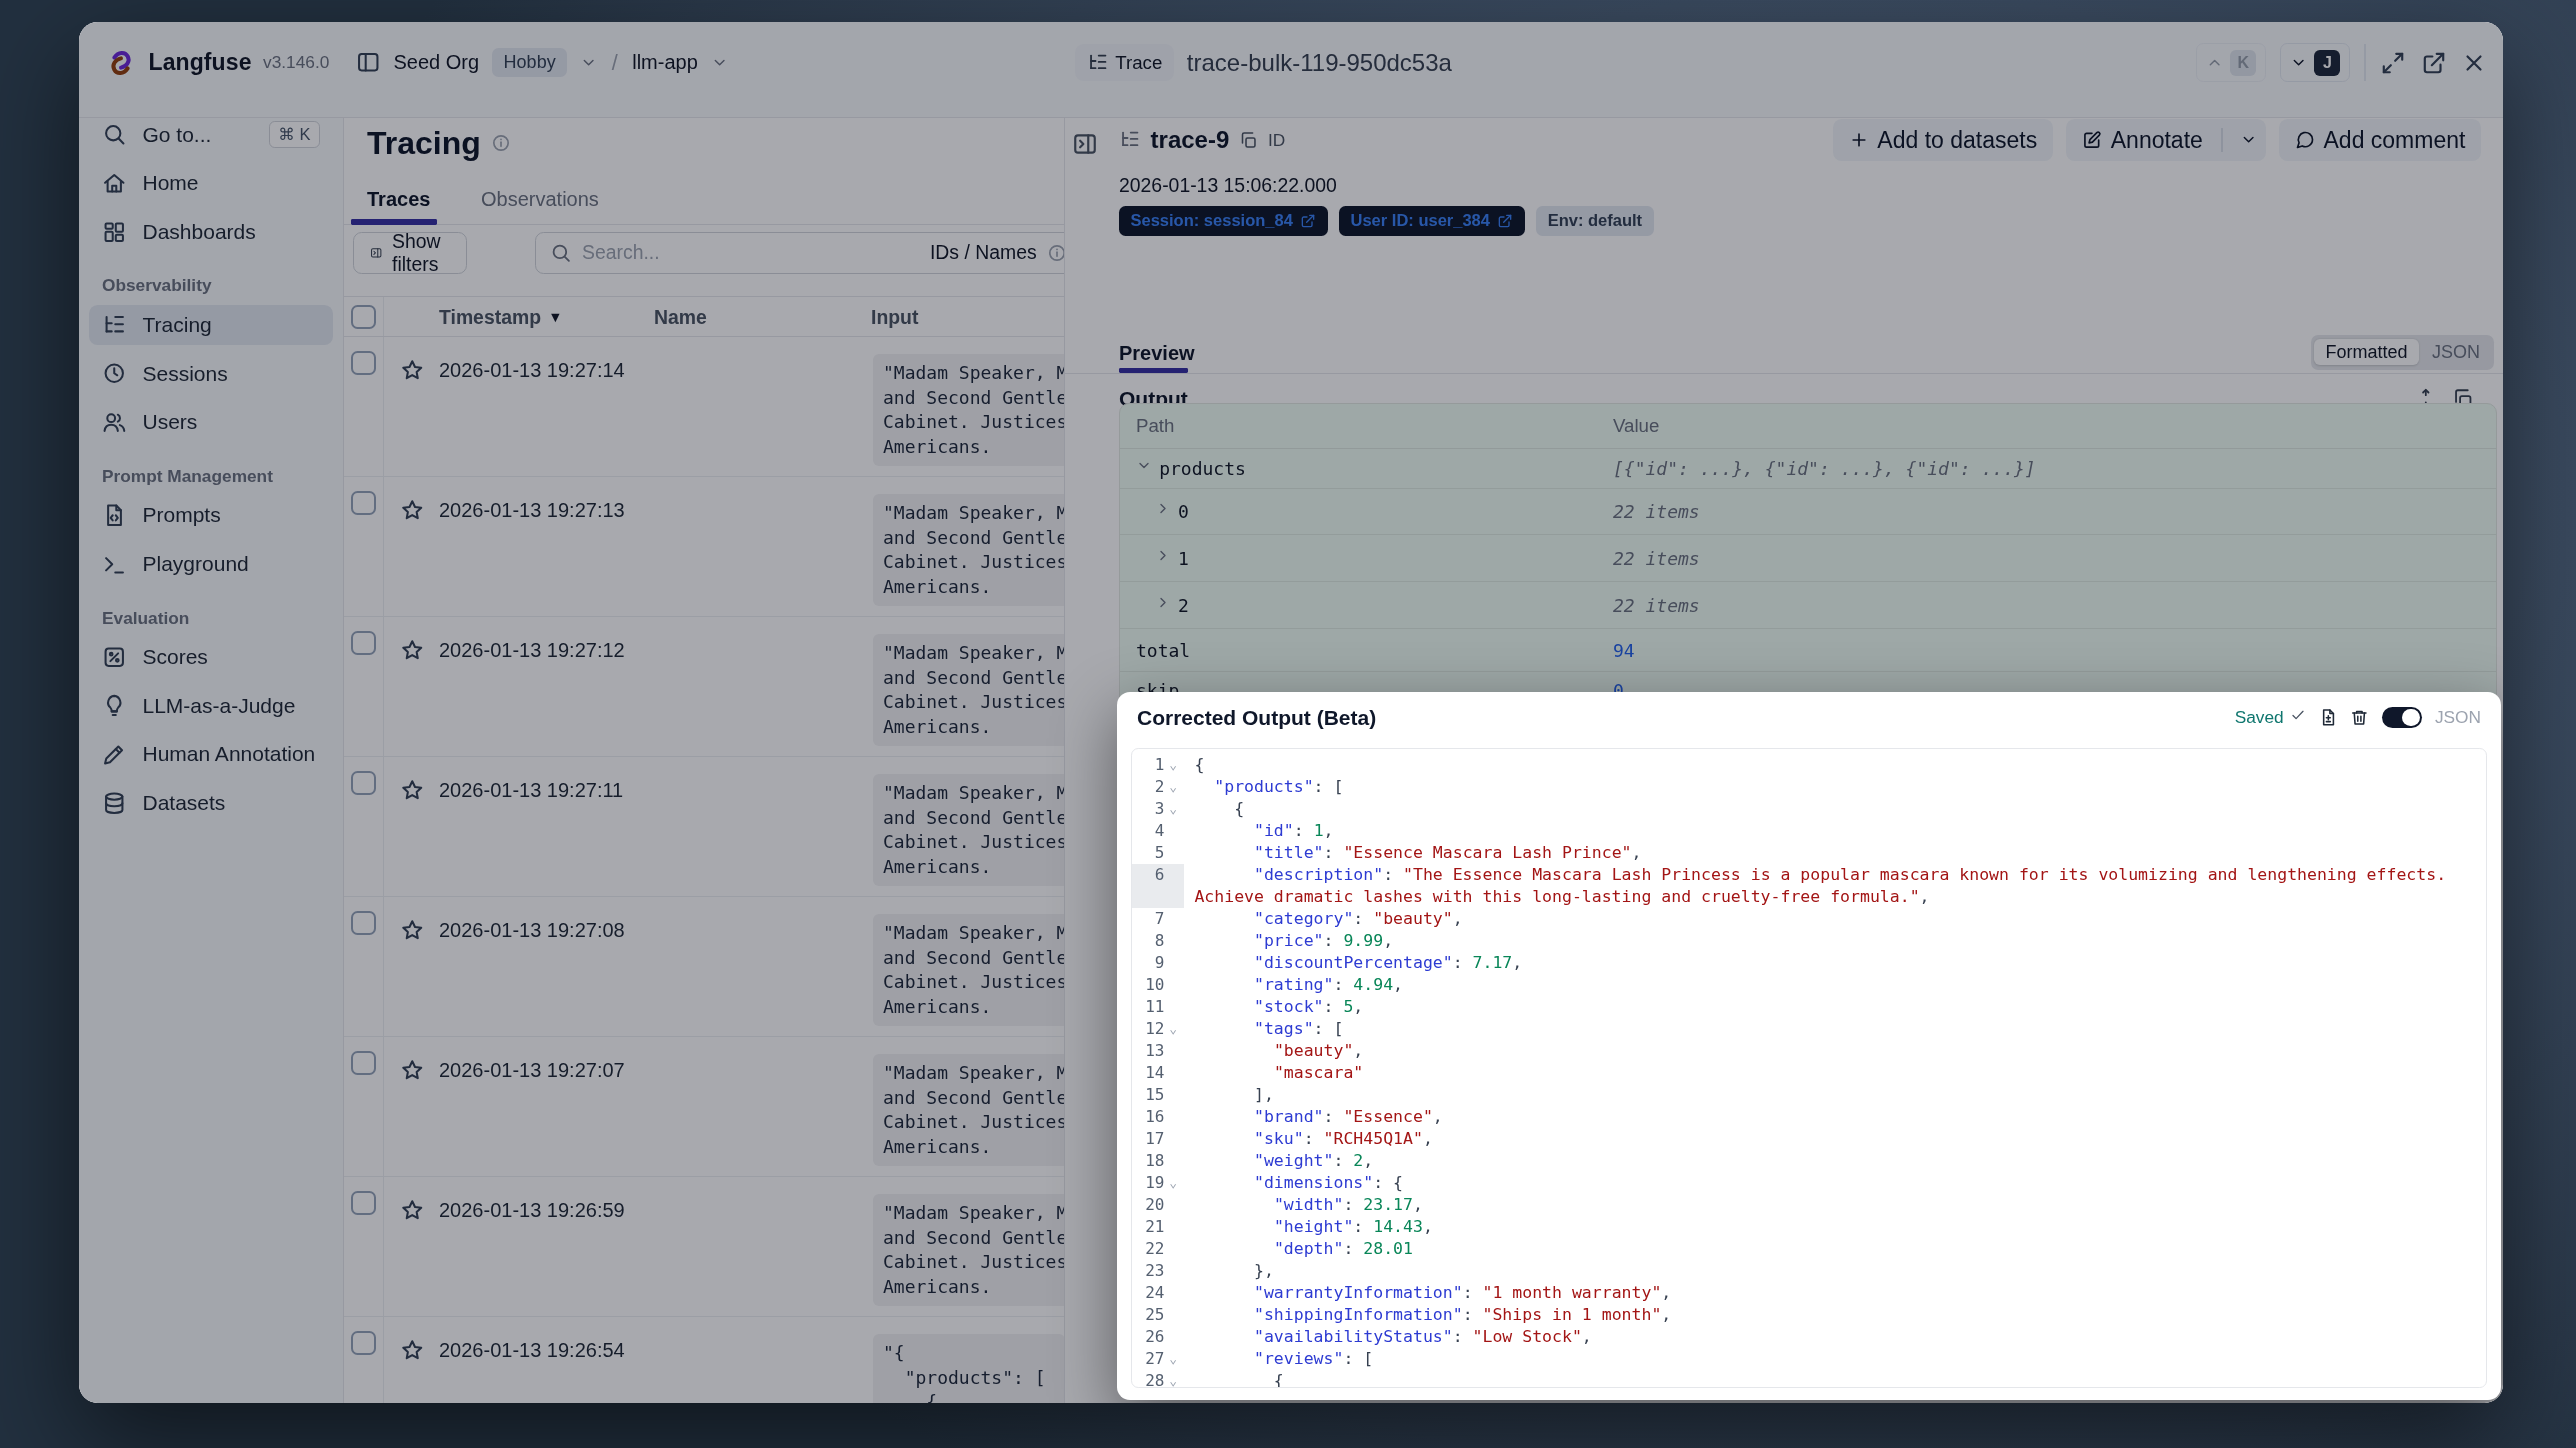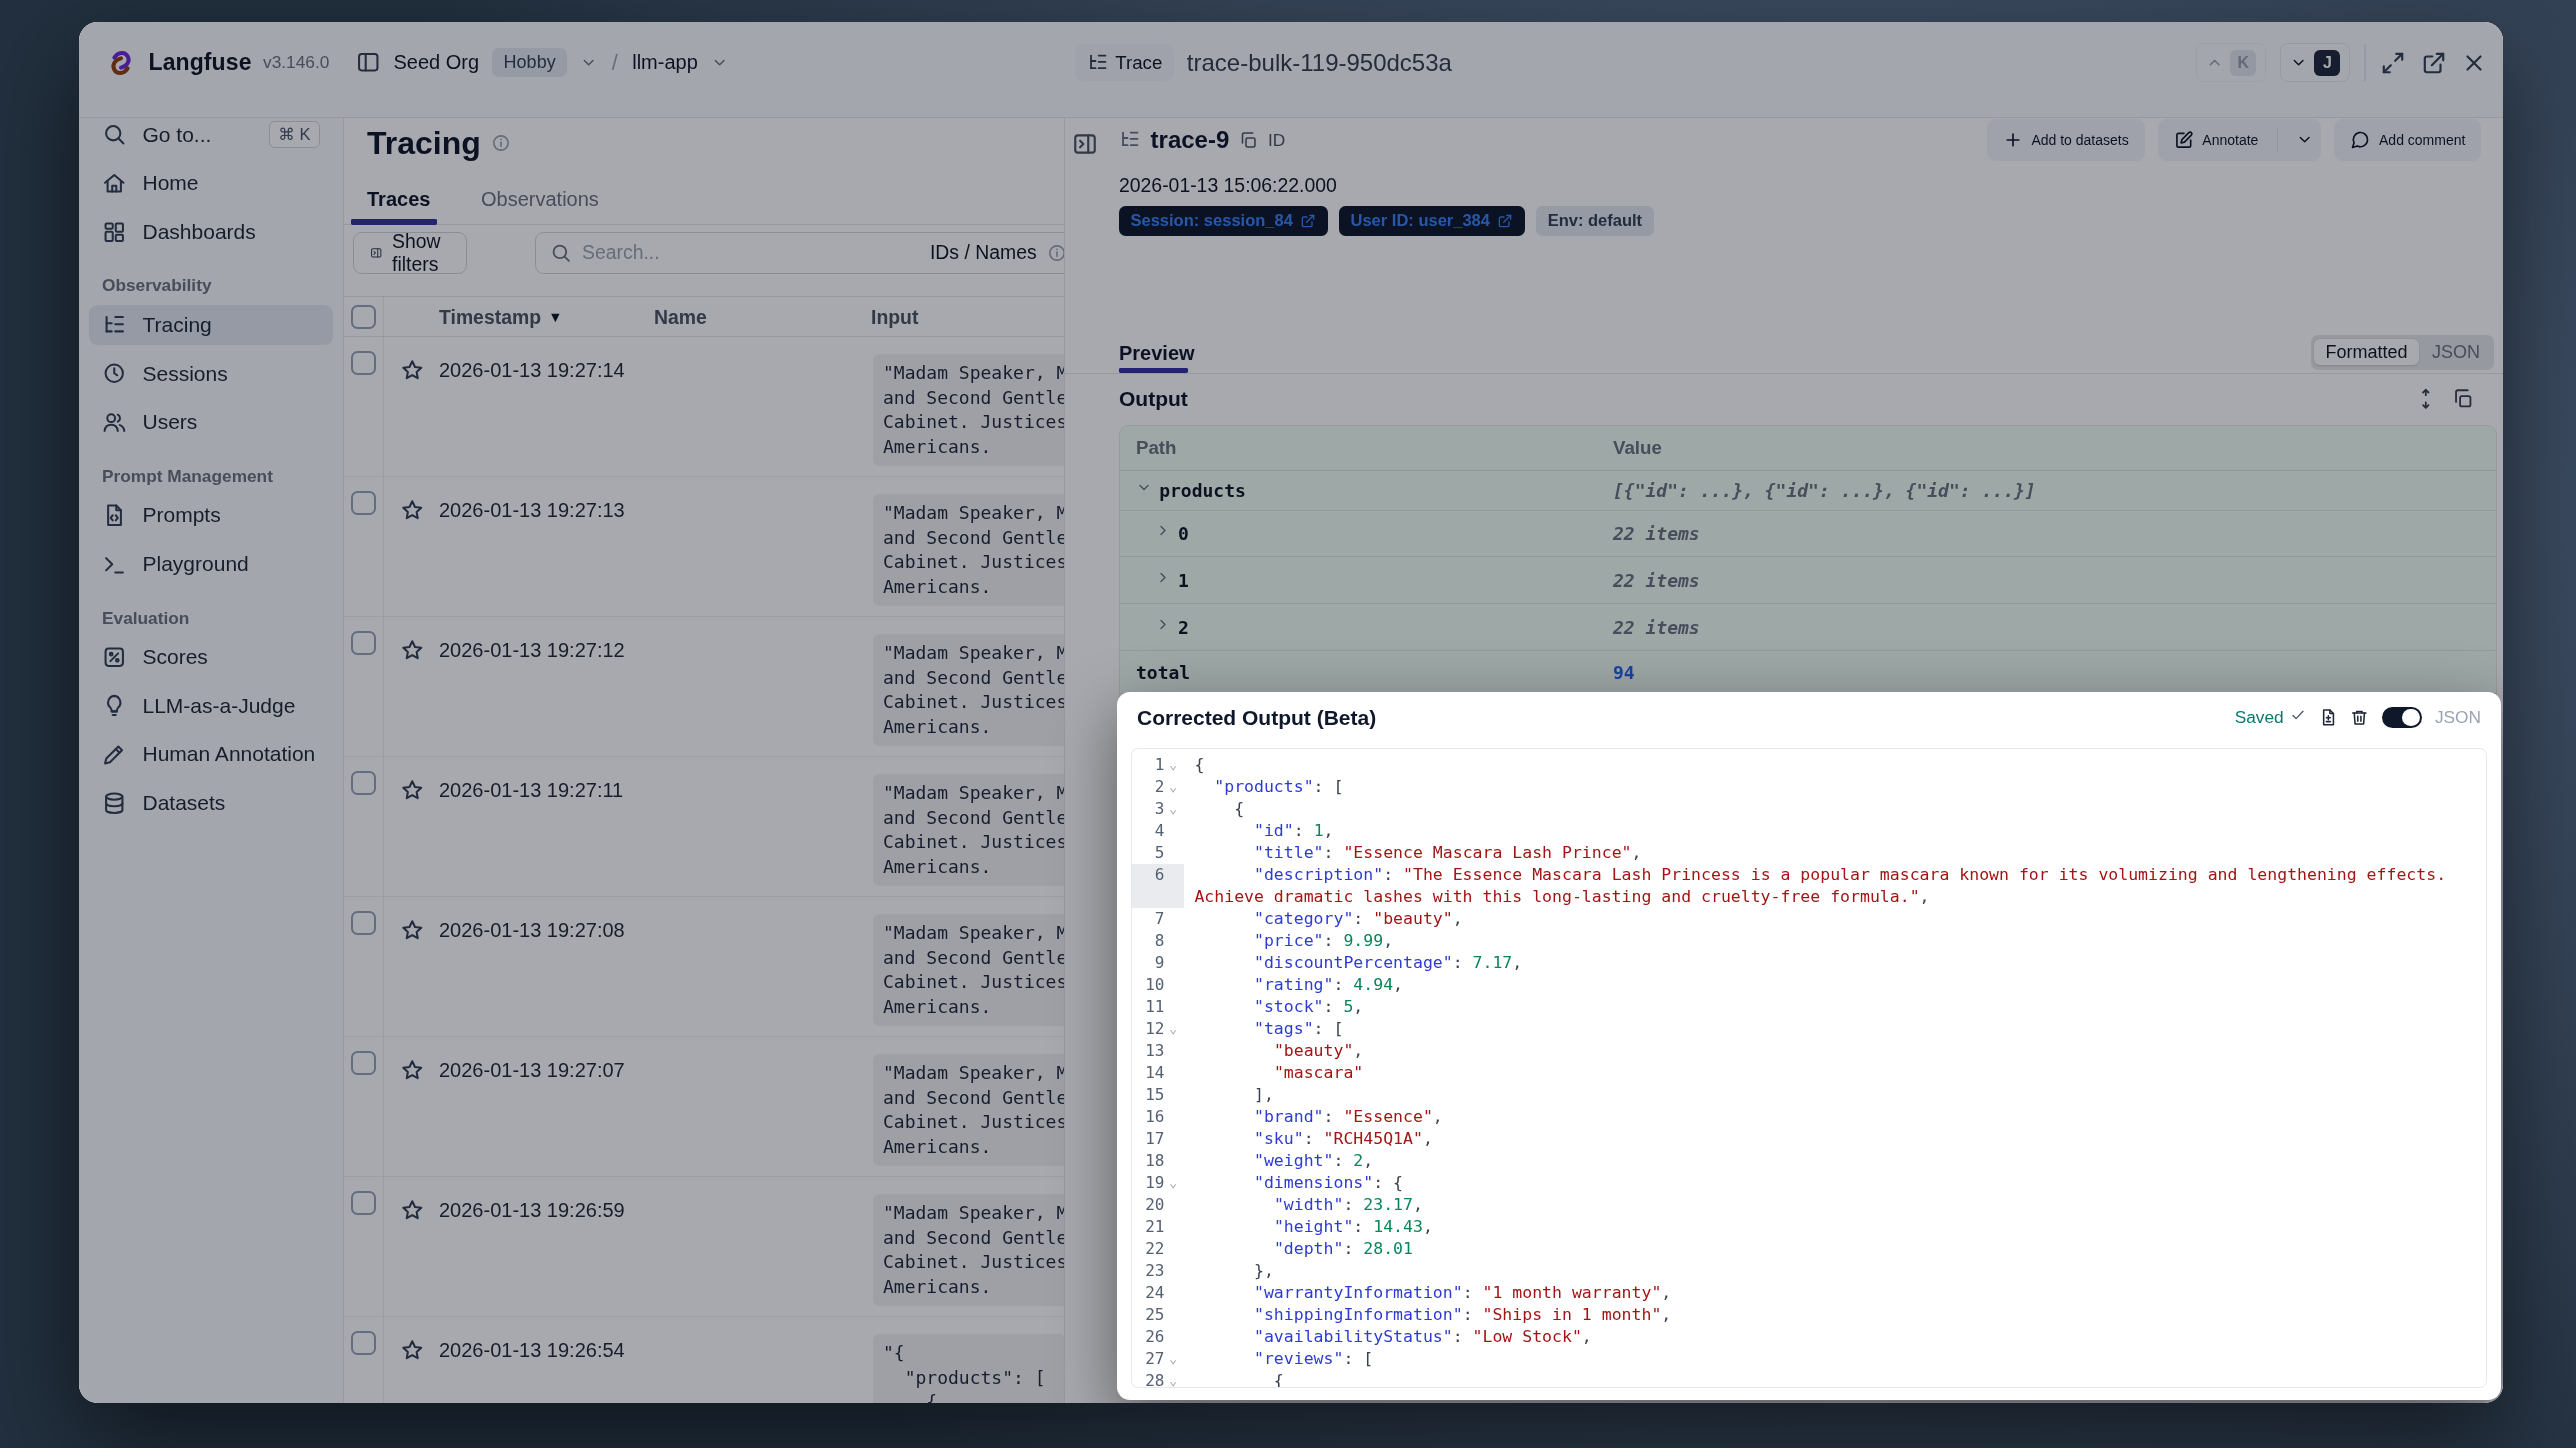--- a/index.html
+++ b/index.html
@@ -79,42 +79,42 @@
   
   .detail { position:absolute; left:985px; top:83px; bottom:0; right:0; background:#ffffff; border-left:1.4px solid #e5e7eb; overflow:hidden; }
   .peek-expand { position:absolute; left:7.2px; top:26px; width:26px; height:26px; color:#4b5563; }
   .d-row1 { position:absolute; left:54px; right:21.6px; top:13px; height:45px; display:flex; align-items:center; }
   .d-name-wrap { display:flex; align-items:center; gap:10px; }
   .d-tree-ic { width:21.6px; height:21.6px; color:#6b7280; }
   .d-name { font-size:24px; font-weight:700; color:#0f172a; }
   .d-copy { width:18.7px; height:18.7px; color:#4b5563; }
   .d-idlabel { font-size:17.3px; color:#4b5563; }
   .d-actions { margin-left:auto; display:flex; align-items:center; gap:13px; }
-  .abtn { display:flex; align-items:center; gap:8.6px; background:#f1f5f9; border-radius:8.6px; height:42px; padding:0 16px; font-size:14px; color:#0f172a; }
+  .abtn { display:flex; align-items:center; gap:8.6px; background:#f1f5f9; border-radius:8.6px; height:42px; padding:0 16px; font-size:23px; color:#0f172a; }
   .abtn .aico { width:20px; height:20px; color:#0f172a; }
   .abtn.split { padding-right:0; }
   .split-sep { width:1.4px; height:24.5px; background:#d8dee6; margin-left:10px; }
   .split-chev { width:17.3px; height:17.3px; margin:0 8.6px; color:#0f172a; }
   .d-ts { position:absolute; left:54px; top:69px; font-size:19.4px; color:#111827; }
   .d-badges { position:absolute; left:54px; top:101px; display:flex; gap:11.5px; align-items:center; }
   .bdg { display:flex; align-items:center; gap:7.2px; border-radius:6.5px; padding:5.8px 11.5px; font-size:16.5px; font-weight:600; }
   .bdg.dark { background:#0f172a; color:#3b82f6; }
   .bdg.lite { background:#e2e8f0; color:#334155; }
   .bdg .ext { width:16px; height:16px; }
   .d-tabs { position:absolute; left:0; right:0; top:154px; height:115px; border-bottom:1.4px solid #e5e7eb; height:115px; }
   .d-tab-preview { position:absolute; left:54px; top:83px; font-size:20px; font-weight:600; color:#0f172a; }
   .d-tab-underline { position:absolute; left:54px; top:109px; width:69px; height:5.8px; background:#3730a3; border-radius:1.4px; }
   .seg { position:absolute; right:8.6px; top:76px; height:35px; background:#e5e7eb; border-radius:7.2px; display:flex; align-items:center; padding:2.9px; gap:1.4px; }
   .seg .opt { font-size:18px; padding:2.9px 11.5px; border-radius:5.8px; color:#6b7280; }
   .seg .opt.on { background:#ffffff; color:#111827; box-shadow:0 0.7px 2.2px rgba(0,0,0,.15); }
   .out-head { position:absolute; left:54px; top:282px; right:29px; display:flex; align-items:center; }
   .out-title { font-size:21px; font-weight:600; color:#0f172a; }
   .out-icons { margin-left:auto; display:flex; gap:16px; }
   .out-icons .oic { width:21.6px; height:21.6px; color:#374151; }
-  .out-card { position:absolute; left:54px; right:5.8px; top:320px; height:403px; background:#f0fdf4; border:1.4px solid #e2e8e2; border-radius:10px; overflow:hidden; font-family:"DejaVu Sans Mono", monospace;font-weight:bold; }
+  .out-card { position:absolute; left:54px; right:5.8px; top:298px; height:403px; background:#f0fdf4; border:1.4px solid #e2e8e2; border-radius:10px; overflow:hidden; font-family:"DejaVu Sans Mono", monospace; }
   .oc-head { height:45px; border-bottom:1.4px solid rgba(0,0,0,.08); position:relative; font-family:"Liberation Sans", sans-serif; font-size:18.7px; color:#6b7280; }
   .oc-path-col { position:absolute; left:16px; top:11.5px; }
   .oc-val-col { position:absolute; left:493px; top:11.5px; }
   .oc-row { position:relative; border-bottom:1.4px solid rgba(0,0,0,.07); }
   .oc-row .pth { position:absolute; left:16px; top:50%; transform:translateY(-50%); font-size:18px; color:#111827; display:flex; gap:7.2px; }
   .oc-row .chev { width:16px; height:16px; color:#6b7280; }
   .oc-row .val { position:absolute; left:493px; top:50%; transform:translateY(-50%); font-size:18px; }
   .val.preview { color:#6b7280; font-style:italic; }
   .val.number { color:#2563eb; }
   .oc-row.h56{height:40px;} .oc-row.h64{height:46px;} .oc-row.h66{height:47px;} .oc-row.h60{height:43px;} .oc-row.h52{height:37px;}

